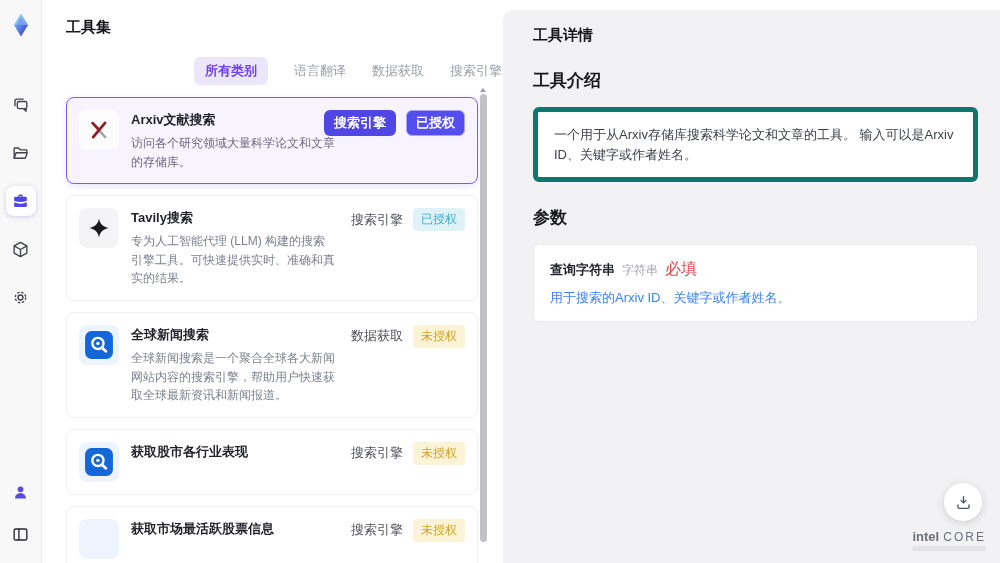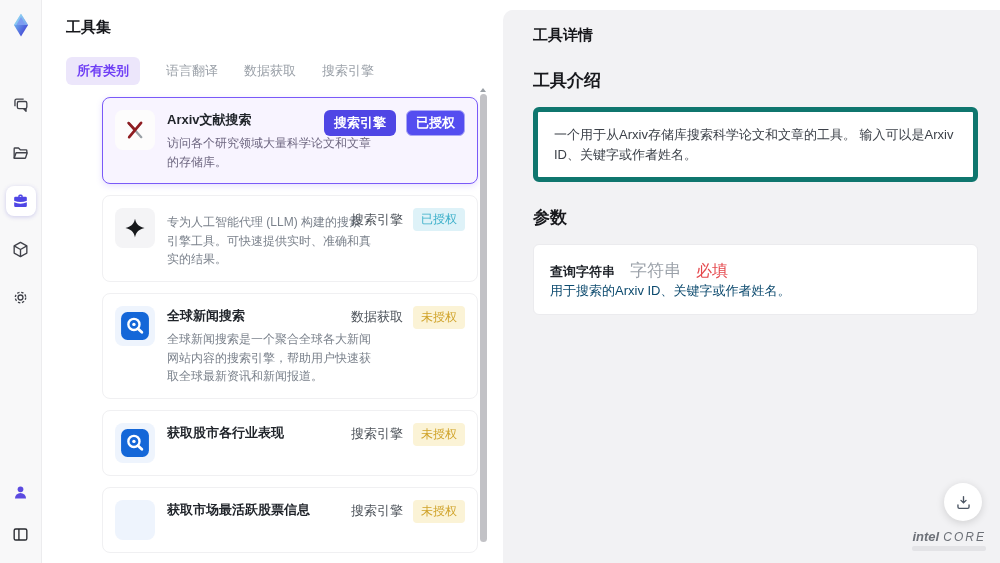--- a/index.html
+++ b/index.html
@@ -14,27 +14,27 @@
   .rail-icons { display:flex; flex-direction:column; align-items:center; gap:18px; margin-top:52px; }
   .rail-btn { width:30px; height:30px; display:flex; align-items:center; justify-content:center;
     border-radius:8px; cursor:pointer; }
   .rail-btn svg { width:19px; height:19px; }
   .rail-btn.active { background:#fff; box-shadow:0 1px 4px rgba(80,70,200,.25); }
   .rail-bottom { margin-top:auto; display:flex; flex-direction:column; align-items:center; gap:12px; margin-bottom:14px; }
 
   
   .main { position:absolute; left:42px; top:0; bottom:0; width:460px; background:#fff; padding:18px 0 0 24px; }
   .page-title { font-size:15px; font-weight:bold; color:#17181c; }
-  .tabs { display:flex; align-items:center; gap:26px; margin-top:20px; font-size:13px; color:#9aa0a8; }
+  .tabs { display:flex; align-items:center; gap:26px; margin-top:20px; font-size:13px; color:#9aa0a8;justify-content:flex-end; }
   .tab { cursor:pointer; white-space:nowrap; }
   .tab.active { background:#ece6fb; color:#6f3ff5; font-weight:bold; padding:5px 11px; border-radius:6px; }
 
   .tool-list { margin-top:12px; width:412px; display:flex; flex-direction:column; gap:11px; }
   .tool-card { position:relative; display:flex; gap:12px; background:#fff; border:1px solid #f0f0f2;
-    border-radius:8px; padding:12px 12px 12px 12px; cursor:pointer;margin-left:36px; }
+    border-radius:8px; padding:12px 12px 12px 12px; cursor:pointer; }
   .tool-card.selected { background:#f8f4ff; border:1.5px solid #7a5af8; box-shadow:0 2px 6px rgba(122,90,248,.18); }
   .tool-icon { flex:0 0 40px; width:40px; height:40px; border-radius:8px; background:#f4f4f6;
     display:flex; align-items:center; justify-content:center; overflow:hidden; }
   .tool-icon svg { width:26px; height:26px; }
   .ic-arxiv { background:#fdfcfc; }
   .ic-tavily { background:#f4f4f6; }
   .ic-qblue { background:#eef4fd; }
   .ic-qblue svg { width:30px; height:30px; }
   .tool-text { flex:1 1 auto; min-width:0; padding-right:4px; }
   .tool-name { font-size:13px; font-weight:bold; color:#1f2329; margin-top:1px; }
@@ -57,32 +57,32 @@
   .scroll-thumb { width:7px; margin:0 auto; height:448px; background:#c2c2c6; border-radius:4px; cursor:pointer; }
 
   
   .details { position:absolute; left:503px; top:10px; right:0; bottom:0; background:#f2f2f4;
     border-top-left-radius:10px; padding:16px 22px 0 30px; }
   .details-title { font-size:15px; font-weight:bold; color:#17181c; }
   .section-heading { font-size:17px; font-weight:bold; color:#17181c; margin-top:24px; }
   .intro-card { margin-top:15px; background:#fff; border:5px solid #0f766e; border-radius:6px;
     padding:13px 16px; font-size:13px; color:#3c4149; line-height:1.5; }
   .param-card { margin-top:15px; background:#fff; border:1px solid #ebebee; border-radius:6px; padding:14px 16px; }
-  .param-head { display:flex; align-items:baseline; gap:15px; }
+  .param-head { display:flex; align-items:baseline; gap:7px; }
   .param-name { font-size:13px; font-weight:bold; color:#1f2329; }
-  .param-type { font-size:17px; color:#9ba1a9; }
+  .param-type { font-size:12px; color:#9ba1a9; }
   .param-required { font-size:16px; color:#e5484d; }
-  .param-desc { font-size:13px; color:#0c4a6e; }
+  .param-desc { margin-top:9px; font-size:13px; color:#3b82f6; }
 
   
   .fab { position:absolute; right:18px; bottom:42px; width:38px; height:38px; border-radius:50%;
     background:#fff; box-shadow:0 2px 8px rgba(0,0,0,.14); display:flex; align-items:center;
     justify-content:center; cursor:pointer; }
   .fab svg { width:19px; height:19px; }
-  .brand { position:absolute; right:14px; bottom:12px; text-align:center; color:#6d7178; user-select:none;font-style:italic; }
+  .brand { position:absolute; right:14px; bottom:12px; text-align:center; color:#6d7178; user-select:none; }
   .brand .line1 { font-size:13px; letter-spacing:.5px; }
   .brand .intel-word { font-weight:bold; letter-spacing:0; }
   .brand .core-word { font-weight:normal; letter-spacing:2px; font-size:12px; }
   .brand .underline { margin-top:2px; height:5px; border-radius:2px; background:#e3e3e6; }
 </style>
 </head>
 <body>
 
 <div class="app">
 
@@ -175,20 +175,21 @@
       <span class="tool-status solid">已授权</span>
     </div>
   </div>
         <div class="tool-card">
     <div class="tool-icon ic-tavily">
             <svg viewBox="0 0 24 24" fill="#17191c">
               <path d="M12 3.2c.72 3.7 1.95 7 8.8 8.8-6.85 1.8-8.08 5.1-8.8 8.8-.72-3.7-1.95-7-8.8-8.8 6.85-1.8 8.08-5.1 8.8-8.8z"></path>
             </svg>
           </div>
     <div class="tool-text">
+      <div class="tool-name">Tavily搜索</div>
       <div class="tool-desc">专为人工智能代理 (LLM) 构建的搜索引擎工具。可快速提供实时、准确和真实的结果。</div>
     </div>
     <div class="tool-meta">
       <span class="tool-category">搜索引擎</span>
       <span class="tool-status st-auth">已授权</span>
     </div>
   </div>
         <div class="tool-card">
     <div class="tool-icon ic-qblue">
             <svg viewBox="0 0 28 28">

